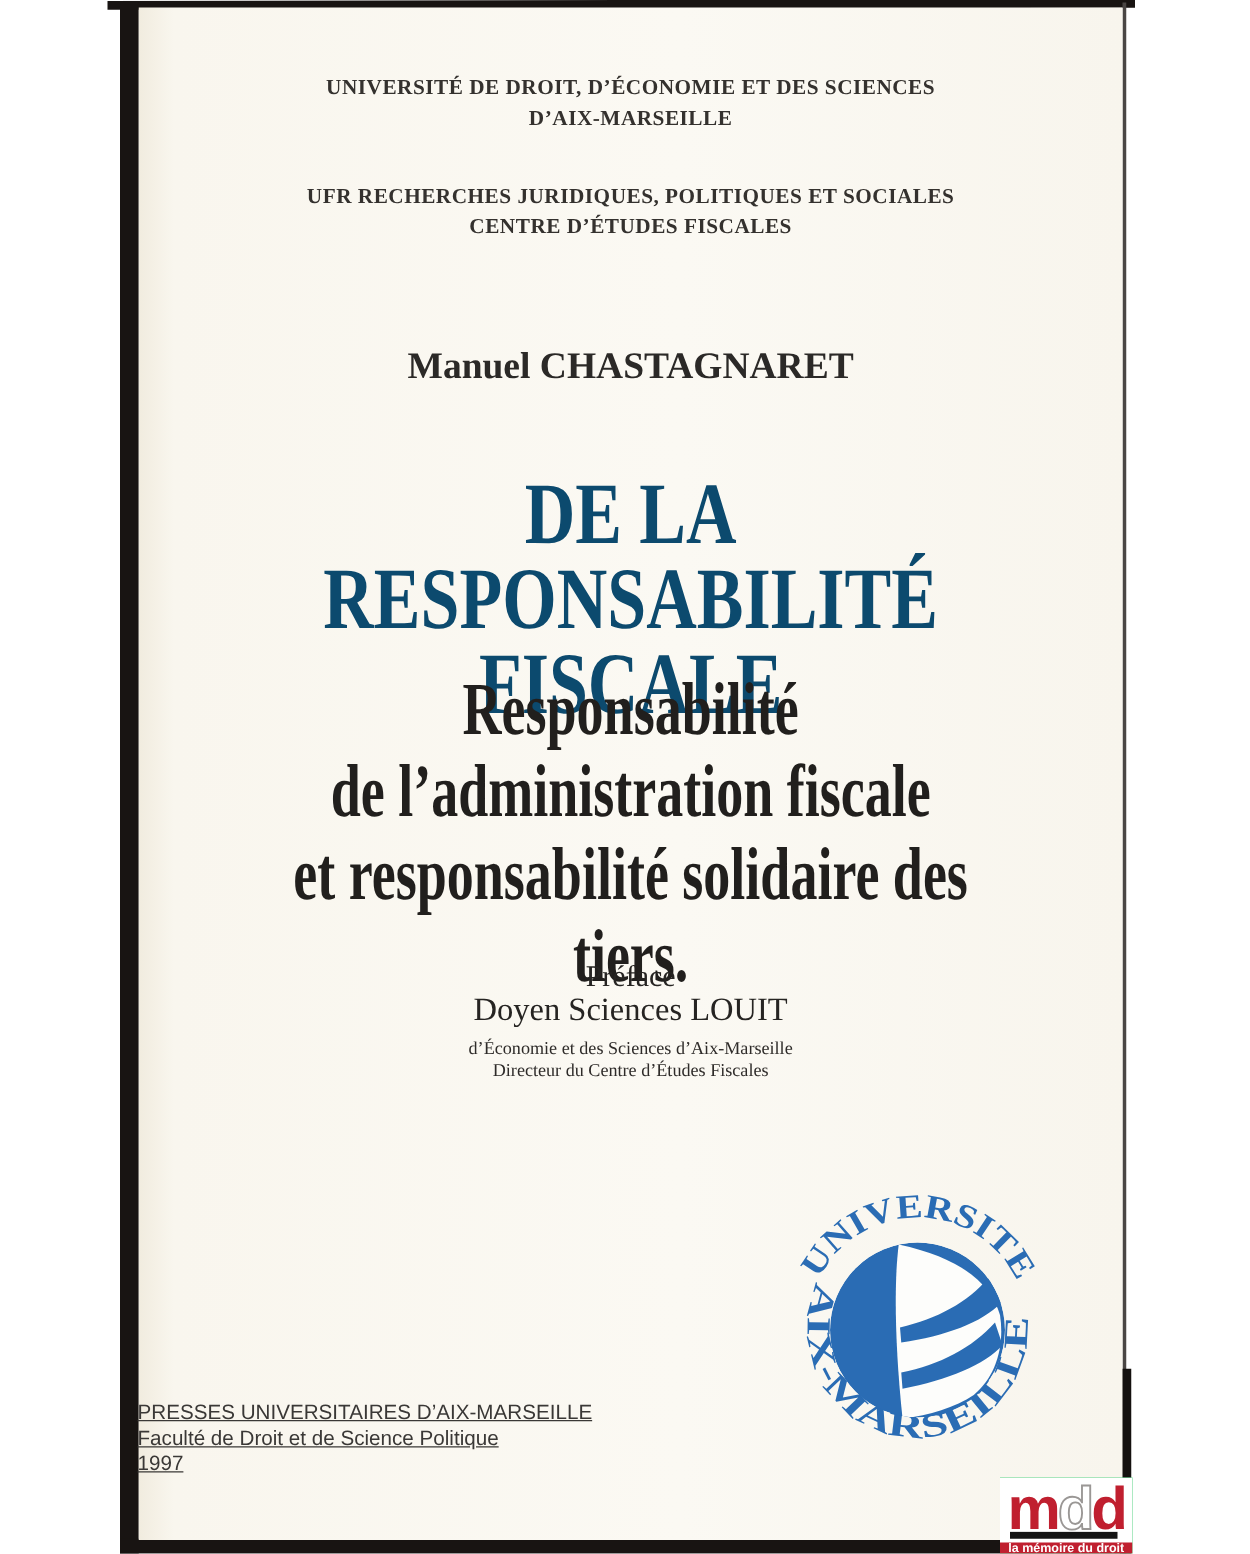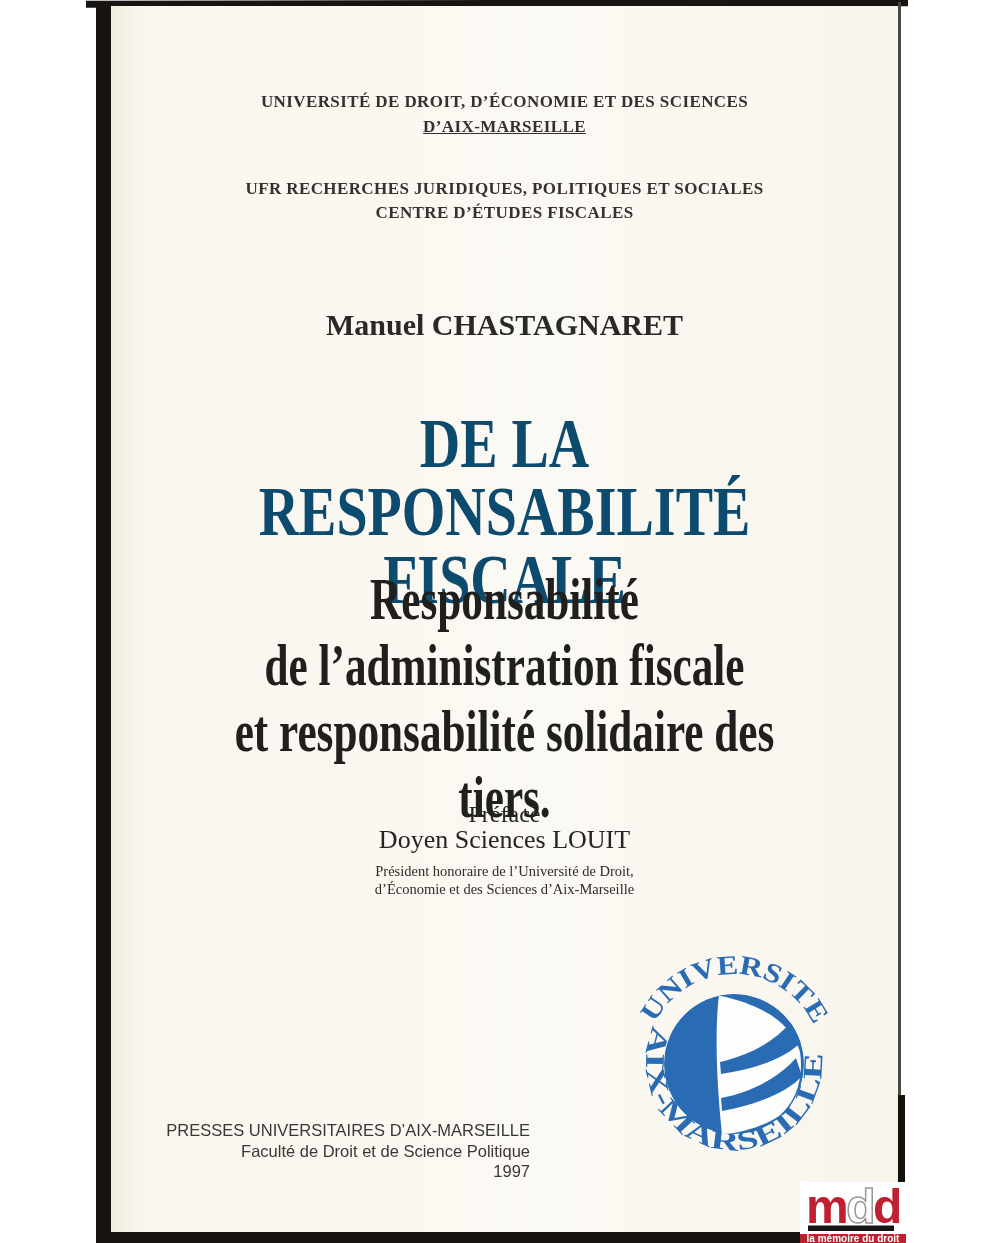--- a/index.html
+++ b/index.html
@@ -8,34 +8,34 @@
   
   .edge{position:absolute;background:#181412;}
   .edge-top{left:86px;top:0;width:822px;height:7px;transform:rotate(-0.12deg);}
   .edge-left{left:96px;top:2px;width:15px;height:1241px;}
   .edge-bottom{left:96px;top:1231px;width:809px;height:12px;}
   .edge-right{left:898px;top:2px;width:3px;height:1241px;background:#4a4644;}
   .edge-right-bottom{left:896px;top:1095px;width:9px;height:148px;background:#14110f;}
   
   .cover{position:absolute;left:111px;top:6px;width:787px;height:1226px;
          background:linear-gradient(90deg,#f1ecdf 0px,#f9f6ee 28px,#fbf9f3 55%,#f8f5ed 100%);}
-  .txt{position:absolute;left:110px;width:789px;text-align:center;color:#262422;margin-top:32px;}
+  .txt{position:absolute;left:110px;width:789px;text-align:center;color:#262422;}
   .inst{font-weight:bold;font-size:17px;letter-spacing:0.4px;color:#34312e;}
-  .inst1{top:60px;} .inst2{top:85px;text-decoration:underline;}
+  .inst1{top:60px;} .inst2{top:85px;}
   .dept1{top:147px;} .dept2{top:171px;}
   .author{top:276px;font-weight:bold;font-size:30px;color:#2b2927;}
   .title-block{top:378px;font-weight:bold;font-size:70px;line-height:68px;color:#0c4a6e;}
   .tline{transform:scaleX(0.80);transform-origin:50% 50%;letter-spacing:0px;}
   .sub-block{top:534px;font-weight:bold;font-size:60px;line-height:66px;color:#211f1d;}
   .sline{transform:scaleX(0.72);transform-origin:50% 50%;}
   .preface-label{top:769px;font-size:24px;}
   .preface-author{top:793px;font-size:26px;}
   .preface-titles{top:831px;font-size:14.5px;line-height:17.5px;color:#2e2b29;}
-  .publisher{position:absolute;left:110px;width:420px;top:1120px;text-align:right;
-             font-family:"Liberation Sans", sans-serif;font-size:16.5px;line-height:20.5px;color:#3a3836;}
+  .publisher{position:absolute;left:110px;width:420px;top:1120px;text-align:left;
+             font-family:"Liberation Sans", sans-serif;font-size:16.5px;line-height:20.5px;color:#3a3836;text-decoration:underline;}
   
   .seal{position:absolute;left:628px;top:956px;width:212px;height:212px;}
   
   .mdd{position:absolute;left:800px;top:1182px;width:106px;height:61px;background:#22c55e;}
 </style>
 </head>
 <body>
 
 <div class="page">
 
@@ -61,22 +61,22 @@
 
   <div class="txt sub-block">
     <div class="sline">Responsabilité</div>
     <div class="sline">de l’administration fiscale</div>
     <div class="sline">et responsabilité solidaire des tiers.</div>
   </div>
 
   <div class="txt preface-label">Préface</div>
   <div class="txt preface-author">Doyen Sciences LOUIT</div>
   <div class="txt preface-titles">
-    <div>Président honoraire de l’Université de Droit,</div>
     <div>d’Économie et des Sciences d’Aix-Marseille</div>
+    <div>Directeur du Centre d’Études Fiscales</div>
   </div>
 
   <div class="seal">
     <svg width="212" height="212" viewBox="-106 -106 212 212" xmlns="http://www.w3.org/2000/svg">
       <defs>
         <path id="ringTop" d="M -88,0 A 88 88 0 1 1 88,0" fill="none"></path>
         <path id="ringBottom" d="M -78.4,-39.9 A 88 88 0 1 0 87.2,-12.3" fill="none"></path>
         <clipPath id="discClip">
             <circle cx="0" cy="2" r="70"></circle>
           </clipPath>

